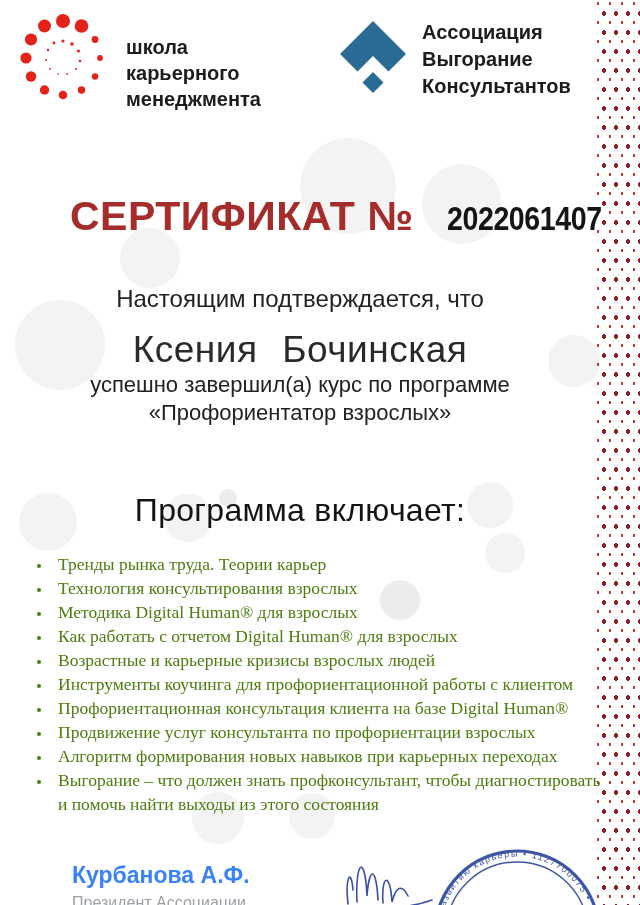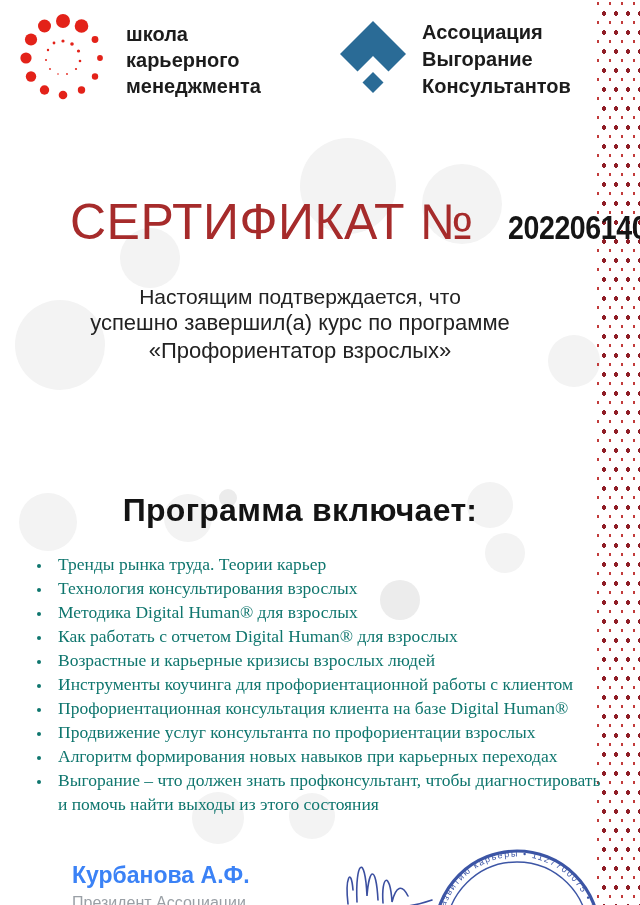--- a/index.html
+++ b/index.html
@@ -16,44 +16,44 @@
   .dot-edge{
     position:absolute;right:0;top:0;bottom:0;width:46px;
     background-image:
       radial-gradient(circle, #8f1d26 2.1px, rgba(0,0,0,0) 2.4px),
       radial-gradient(circle, #c23b3b 1.25px, rgba(0,0,0,0) 1.5px);
     background-size:12px 19px,12px 19px;
     background-position:4px 4px,10px 13px;
   }
 
   
-  .logo-left{position:absolute;left:18px;top:8px;display:flex;align-items:center;}
+  .logo-left{position:absolute;left:18px;top:8px;display:flex;align-items:flex-end;}
   .logo-left .txt{margin-left:16px;font-weight:700;font-size:20px;line-height:26px;color:#1c1c1c;}
   .logo-right{position:absolute;left:336px;top:18px;display:flex;align-items:center;}
   .logo-right .txt{margin-left:12px;font-weight:700;font-size:20px;line-height:27px;color:#1c1c1c;}
 
   
   .title-row{position:absolute;left:70px;top:193px;display:flex;align-items:baseline;white-space:nowrap;}
-  .cert-title{font-size:50px;font-weight:400;color:#a62b2b;letter-spacing:.5px;}
+  .cert-title{font-size:41px;font-weight:700;color:#a62b2b;letter-spacing:.5px;}
   .cert-number{font-size:34px;font-weight:700;color:#151515;margin-left:34px;
     transform:scaleX(.84);transform-origin:left bottom;letter-spacing:-.5px;}
 
   
   .center-block{position:absolute;left:0;top:285px;width:600px;text-align:center;color:#222;}
-  .confirm{font-size:21px;}
+  .confirm{font-size:24px;}
   .recipient{font-size:37px;font-weight:400;margin-top:16px;color:#2a2a2a;word-spacing:14px;letter-spacing:.5px;}
   .line{font-size:22px;line-height:28px;}
   .line.first{}
 
   .prog-heading{position:absolute;left:0;top:492px;width:600px;text-align:center;
-    font-size:32px;font-weight:700;color:#141414;letter-spacing:.3px;}
+    font-size:32px;font-weight:400;color:#141414;letter-spacing:.3px;}
 
   
   .prog-list{position:absolute;left:30px;top:552px;width:560px;
-    font-family:"Liberation Serif",serif;font-size:17.5px;line-height:24px;color:#0f766e;
+    font-family:"Liberation Serif",serif;font-size:17.5px;line-height:24px;color:#4d7c0f;
     margin:0;padding-left:22px;}
   .prog-list li{padding-left:6px;margin:0;}
   .prog-list li::marker{font-size:13px;}
 
   
   .sig-name{position:absolute;left:72px;top:862px;font-size:23px;font-weight:700;color:#3b82f6;}
   .sig-role{position:absolute;left:72px;top:894px;font-size:16px;color:#9aa0a6;}
 
   .signature{position:absolute;left:340px;top:840px;}
   .seal{position:absolute;left:427px;top:843px;}
@@ -130,20 +130,21 @@
   </div>
 </div>
 
 <div class="title-row">
   <span class="cert-title">СЕРТИФИКАТ №</span>
   <span class="cert-number">2022061407</span>
 </div>
 
 <div class="center-block">
   <div class="confirm">Настоящим подтверждается, что</div>
+  <div class="recipient">Ксения Бочинская</div>
   <div class="line first">успешно завершил(а) курс по программе</div>
   <div class="line">«Профориентатор взрослых»</div>
 </div>
 
 <div class="prog-heading">Программа включает:</div>
 <ul class="prog-list">
 
 <li>Тренды рынка труда. Теории карьер</li>
     <li>Технология консультирования взрослых</li>
     <li>Методика Digital Human® для взрослых</li>

